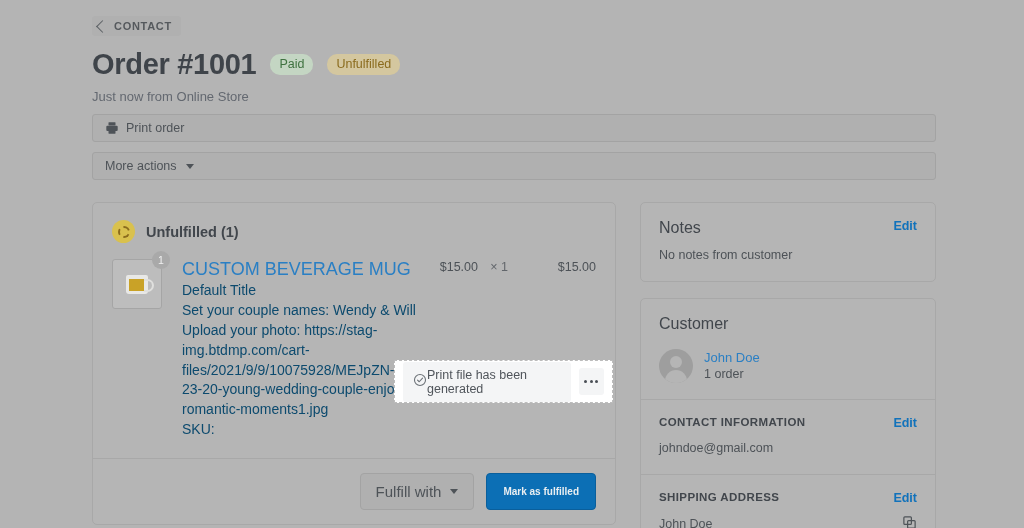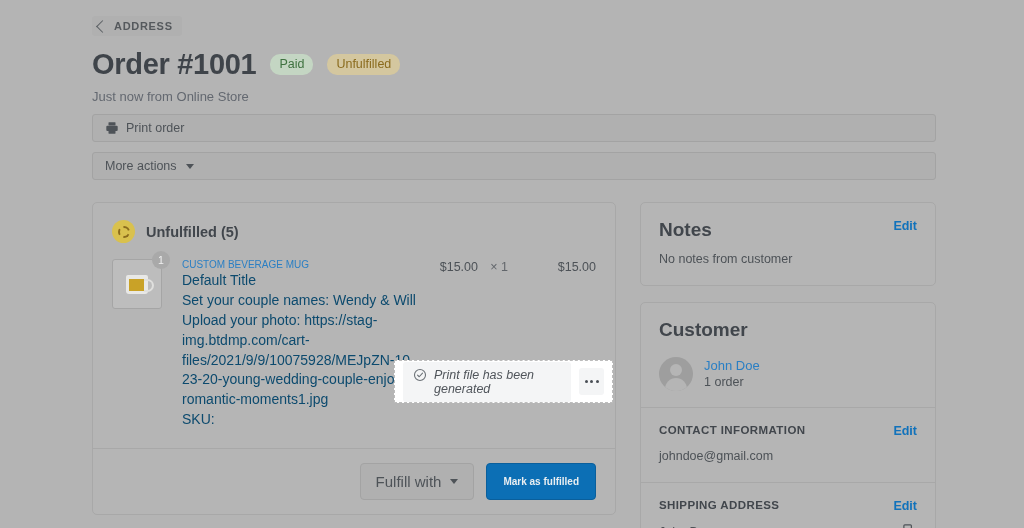--- a/index.html
+++ b/index.html
@@ -207,21 +207,21 @@
     background: #a9a9a9;
     color: #f0f0f0;
     font-size: 10.5px;
     display: flex;
     align-items: center;
     justify-content: center;
   }
 
   .item-info { flex: 1; min-width: 0; }
   .item-title {
-    font-size: 10px;
+    font-size: 18px;
     color: #2a7fc4;
     margin-bottom: 1px;
     cursor: pointer;
   }
   .item-line {
     font-size: 14px;
     color: #0c4a6e;
     line-height: 1.42;
     word-break: break-word;
   }
@@ -269,22 +269,22 @@
   .side-sec {
     padding: 16px 18px;
   }
   .side-sec + .side-sec { border-top: 1px solid #a8a8a8; }
   .side-head {
     display: flex;
     justify-content: space-between;
     align-items: flex-start;
   }
   .side-title {
-    font-size: 19px;
-    font-weight: bold;
+    font-size: 16px;
+    font-weight: normal;
     color: #41464c;
   }
   .side-title.small {
     font-size: 11.5px;
     letter-spacing: 0.4px;
     font-weight: bold;
     color: #41464c;
   }
   .edit-link {
     font-size: 12.5px;
@@ -353,28 +353,27 @@
     background: #ffffff;
     border: 1.5px dashed #bcbcbc;
     display: flex;
     align-items: center;
     padding: 0 8px;
     gap: 8px;
     z-index: 50;
   }
   .chip {
     display: inline-flex;
-    gap: 7px;
+    align-items: center;
     background: #f4f5f6;
     border-radius: 3px;
     padding: 6px 10px;
     font-size: 12.5px;
     color: #50555b;
     cursor: pointer;
-    font-style: italic;
   }
   .dots-btn {
     background: #f4f5f6;
     border-radius: 3px;
     width: 30px;
     height: 27px;
     display: inline-flex;
     align-items: center;
     justify-content: center;
     gap: 2.5px;
@@ -391,21 +390,21 @@
   .card-bottom { margin-bottom: 0; }
 </style>
 </head>
 <body>
 
 <div id="page">
 
   
   <div class="breadcrumb">
     <span class="chev"></span>
-    <span class="lbl">ADDRESS</span>
+    <span class="lbl">CONTACT</span>
   </div>
 
   
   <div class="title-row">
     <div class="order-title">Order #1001</div>
     <span class="badge badge-paid">Paid</span>
     <span class="badge badge-unfulfilled">Unfulfilled</span>
   </div>
 
   <div class="sub-meta">Just now from Online Store</div>
@@ -433,21 +432,21 @@
   
   <div class="cols">
 
     <div class="col-main">
 
       <div class="card">
         <div class="card-head">
           <span class="status-dot">
             <span class="ring"></span>
           </span>
-          <span class="hdtitle">Unfulfilled (5)</span>
+          <span class="hdtitle">Unfulfilled (1)</span>
         </div>
 
         <div class="line-item">
           <div class="thumb-wrap">
             <div class="thumb">
               <div class="mug">
                   <div class="art"></div>
                 </div>
             </div>
             <div class="qty-badge">1</div>

